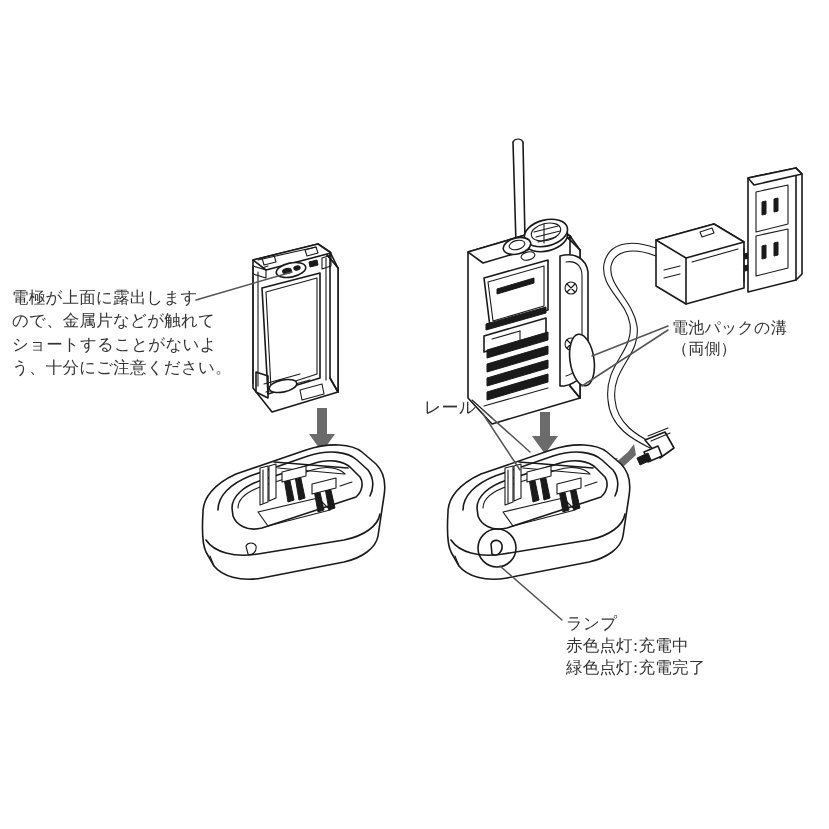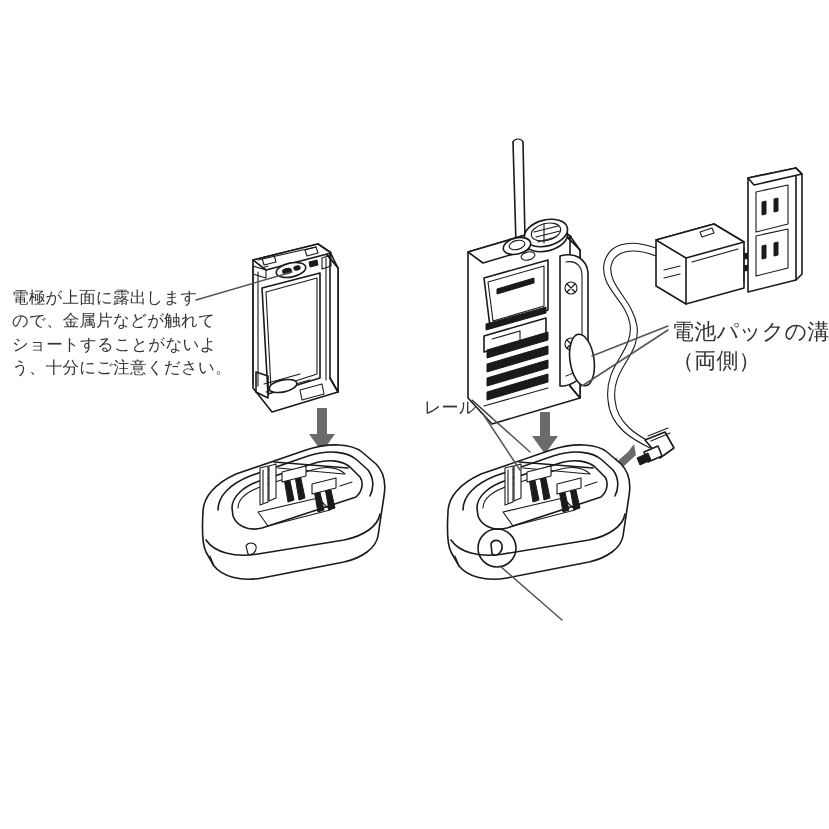--- a/index.html
+++ b/index.html
@@ -37,21 +37,21 @@
     line-height: 1.42;
   }
   #callout-rail {
     left: 424px;
     top: 396px;
     font-size: 17px;
   }
   #callout-battery-groove {
     left: 672px;
     top: 317px;
-    font-size: 22px;
+    font-size: 16px;
   }
   #callout-lamp {
     left: 566px;
     top: 613px;
     font-size: 16.5px;
   }
   svg.art {
     position: absolute;
     left: 0; top: 0;
     width: 829px;
@@ -311,14 +311,17 @@
   <div class="callout" id="callout-electrode-warning">電極が上面に露出します
 ので、金属片などが触れて
 ショートすることがないよ
 う、十分にご注意ください。</div>
 
   <div class="callout" id="callout-rail">レール</div>
 
   <div class="callout" id="callout-battery-groove">電池パックの溝
 （両側）</div>
 
+  <div class="callout" id="callout-lamp">ランプ
+赤色点灯:充電中
+緑色点灯:充電完了</div>
 
 </div>
 
 </body></html>

